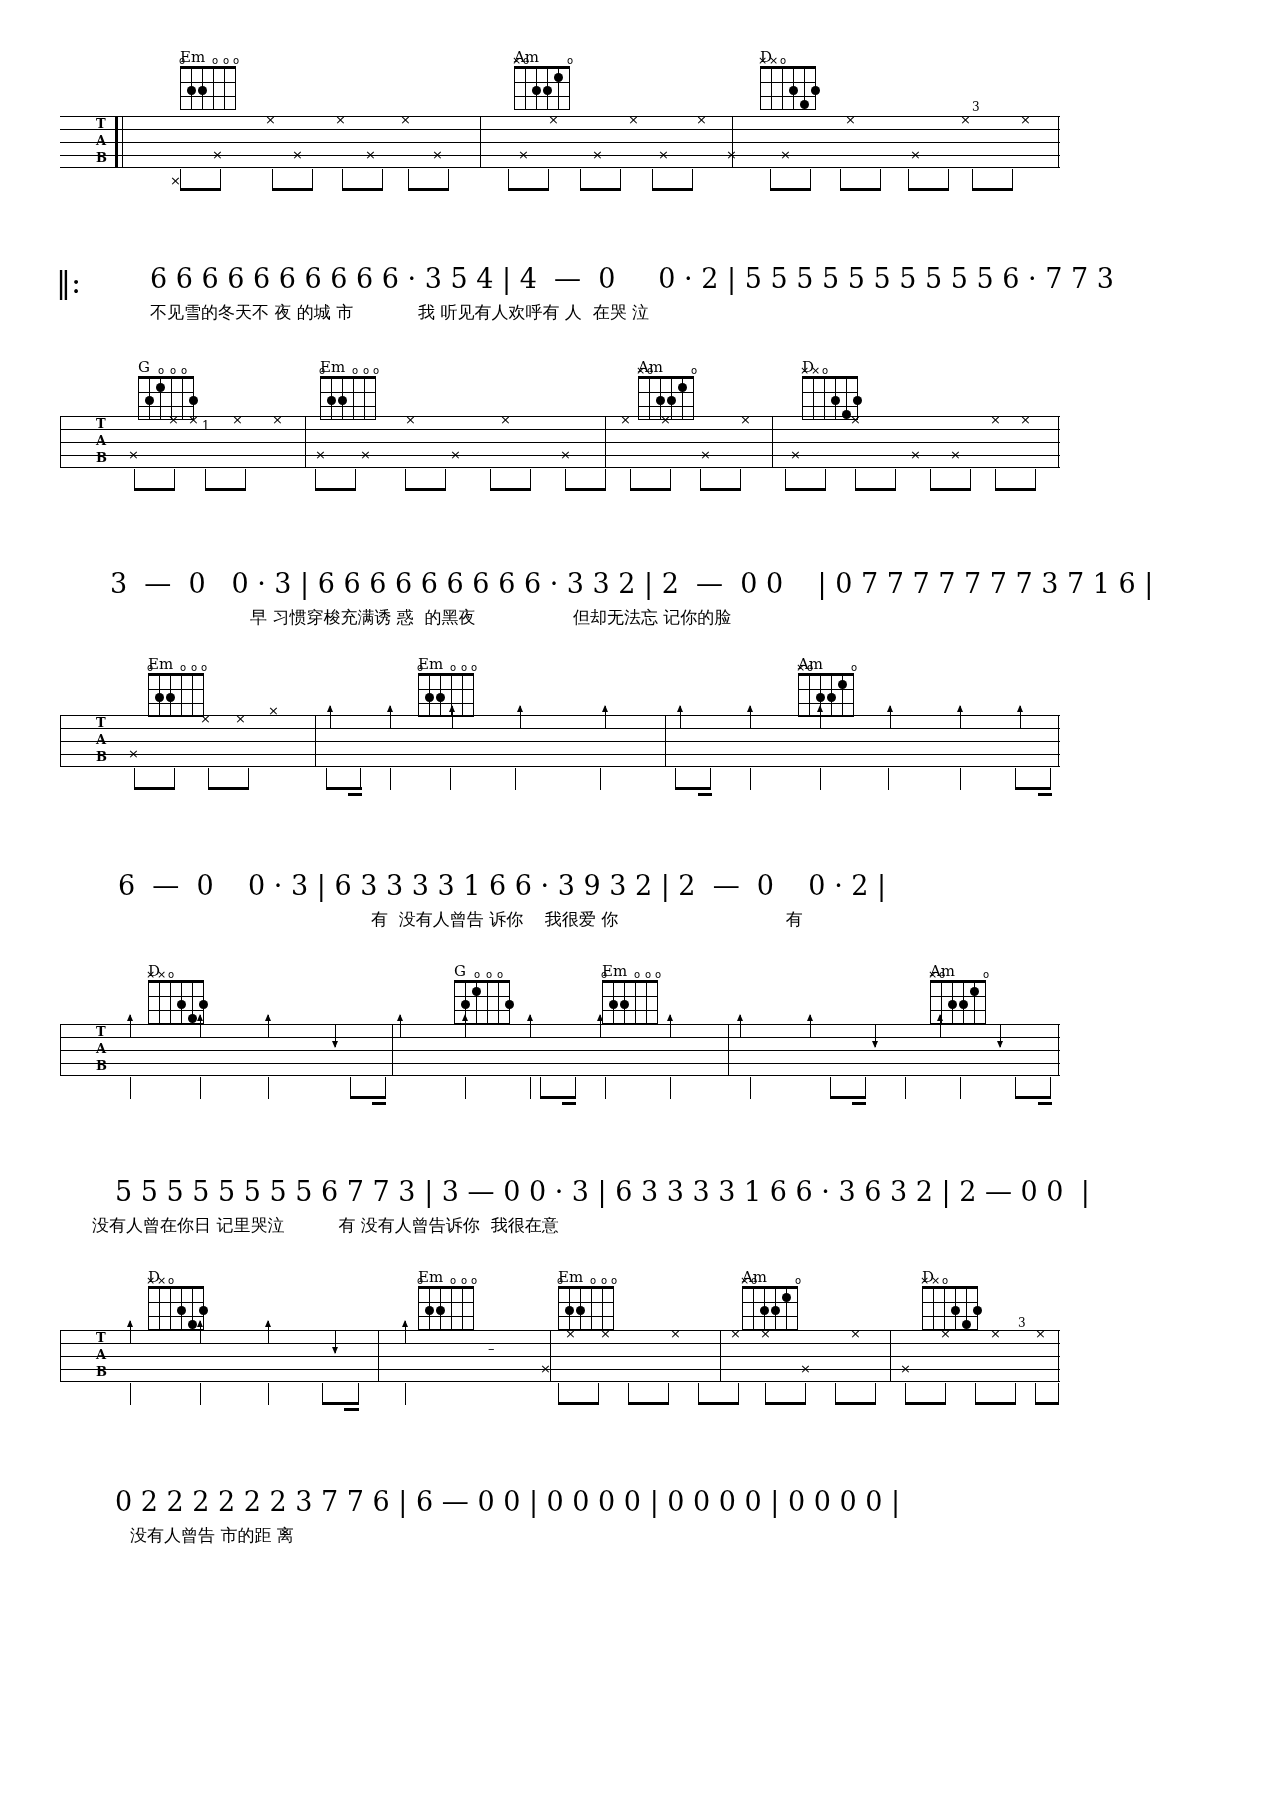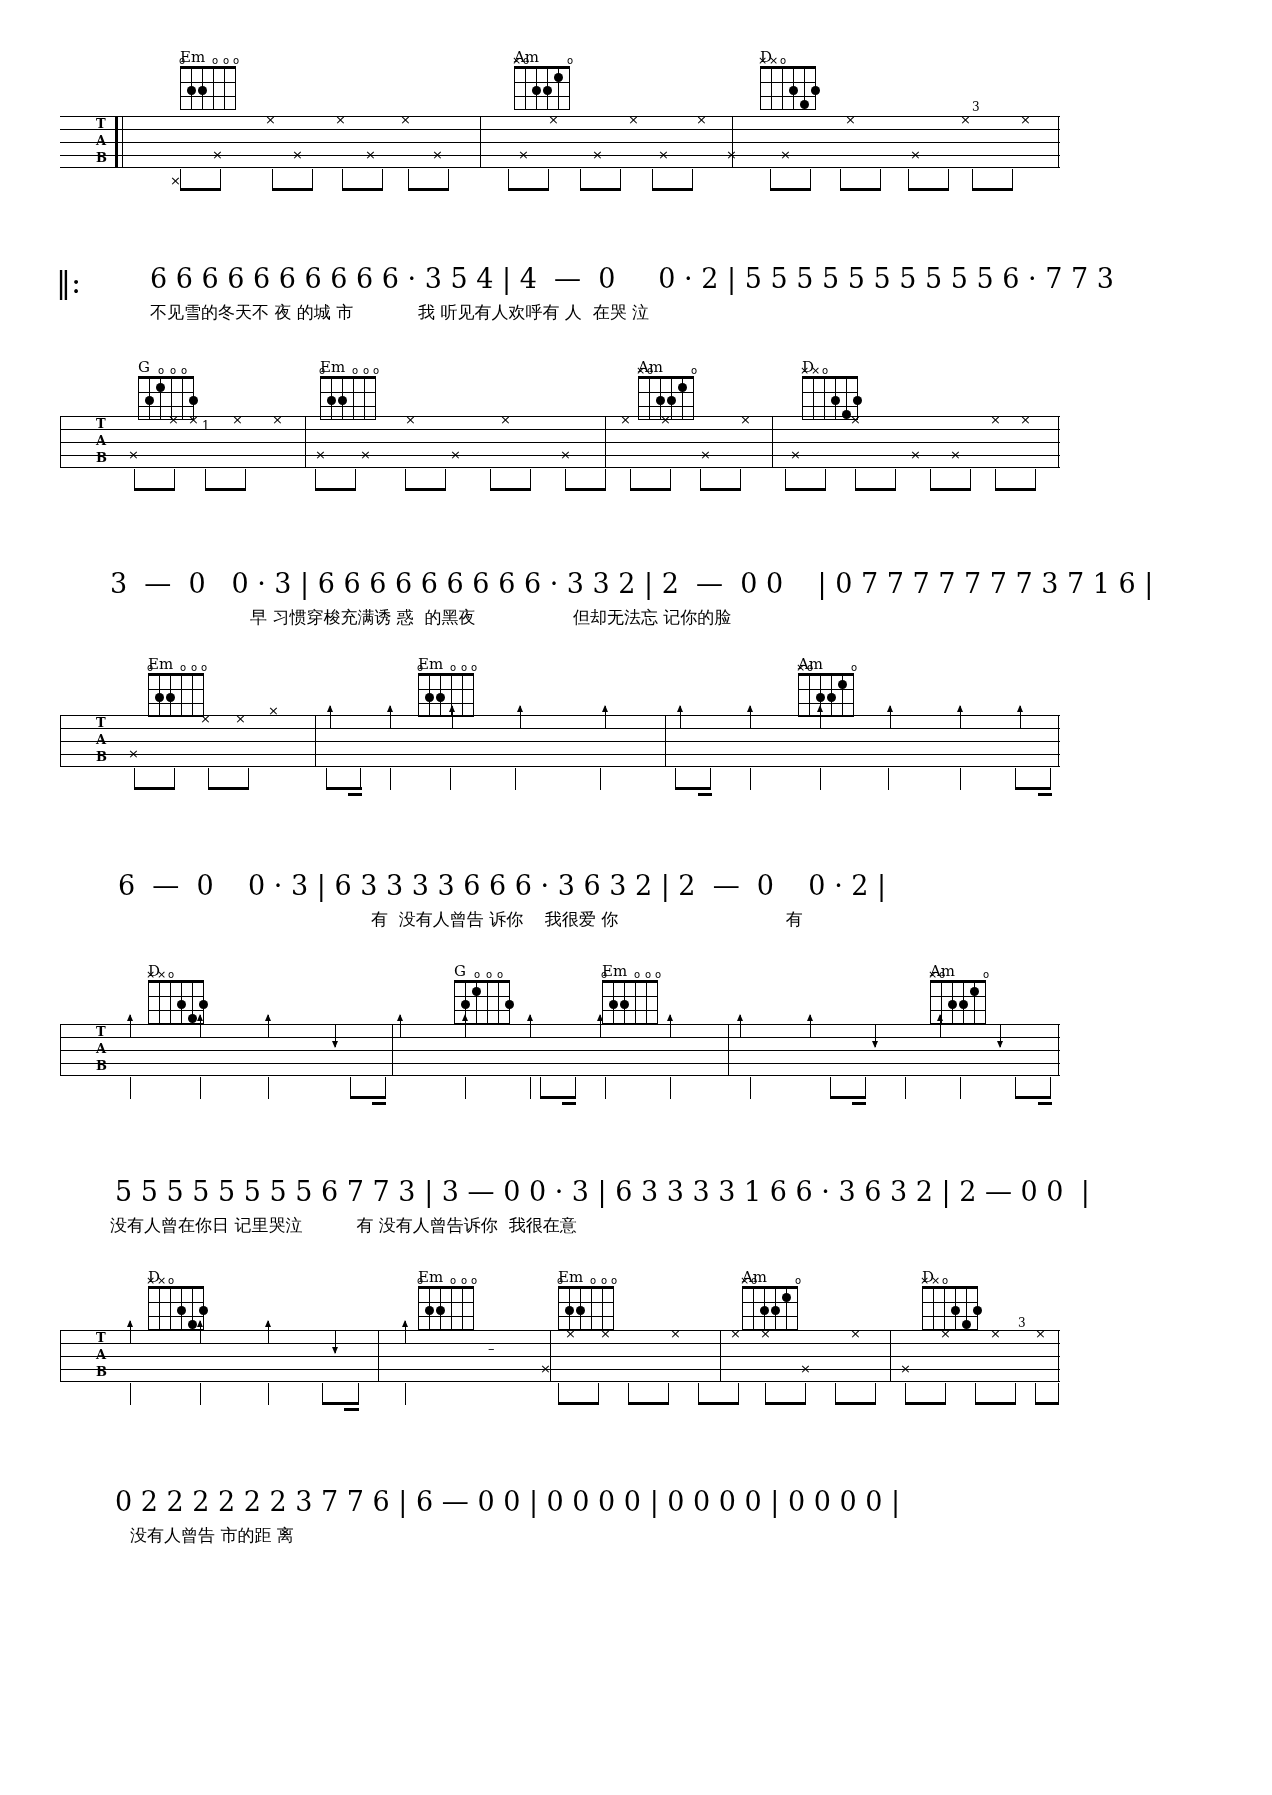--- a/index.html
+++ b/index.html
@@ -429,21 +429,21 @@
       <div class="stem" style="left:828px;top:52px;height:22px"></div>
       <div class="stem" style="left:900px;top:52px;height:22px"></div>
       <div class="stem" style="left:955px;top:52px;height:22px"></div>
         <div class="stem" style="left:990px;top:52px;height:22px"></div>
         <div class="beam" style="left:955px;top:71px;width:36px"></div>
         <div class="beam" style="left:978px;top:77px;width:14px"></div>
     </div>
   </div>
 
   <div class="notation" style="position:absolute;left:0;top:862px;">
-    <div class="nrow jianpu" style="left:118px;top:8px;">6  —  0    0 · 3 | 6 3 3 3 3 6 6 6 · 3 6 3 2 | 2  —  0    0 · 2 |</div>
+    <div class="nrow jianpu" style="left:118px;top:8px;">6  —  0    0 · 3 | 6 3 3 3 3 1 6 6 · 3 9 3 2 | 2  —  0    0 · 2 |</div>
     <div class="nrow lyric" style="left:371px;top:46px;">有  没有人曾告 诉你    我很爱 你                               有</div>
   </div>
 
   <div class="system" style="position:absolute;left:0;top:962px;">
     <div class="chord" style="left:146px;top:0;">
       <div class="cname">D</div>
       <div class="grid" style="margin-left:2px;">
         <div class="v" style="left:10px"></div>
           <div class="v" style="left:21px"></div>
           <div class="v" style="left:32px"></div>
@@ -559,21 +559,21 @@
       <div class="stem" style="left:900px;top:52px;height:22px"></div>
       <div class="stem" style="left:955px;top:52px;height:22px"></div>
         <div class="stem" style="left:990px;top:52px;height:22px"></div>
         <div class="beam" style="left:955px;top:71px;width:36px"></div>
         <div class="beam" style="left:978px;top:77px;width:14px"></div>
     </div>
   </div>
 
   <div class="notation" style="position:absolute;left:0;top:1168px;">
     <div class="nrow jianpu" style="left:115px;top:8px;">5 5 5 5 5 5 5 5 6 7 7 3 | 3 — 0 0 · 3 | 6 3 3 3 3 1 6 6 · 3 6 3 2 | 2 — 0 0  |</div>
-    <div class="nrow lyric" style="left:110px;top:46px;">没有人曾在你日 记里哭泣          有 没有人曾告诉你  我很在意</div>
+    <div class="nrow lyric" style="left:92px;top:46px;">没有人曾在你日 记里哭泣          有 没有人曾告诉你  我很在意</div>
   </div>
 
   <div class="system" style="position:absolute;left:0;top:1268px;">
     <div class="chord" style="left:146px;top:0;">
       <div class="cname">D</div>
       <div class="grid" style="margin-left:2px;">
         <div class="v" style="left:10px"></div>
           <div class="v" style="left:21px"></div>
           <div class="v" style="left:32px"></div>
           <div class="v" style="left:43px"></div>

